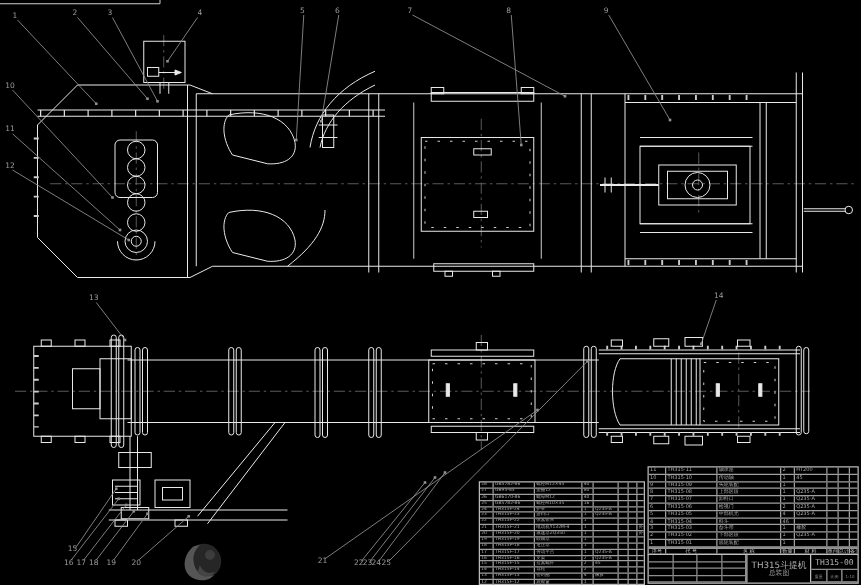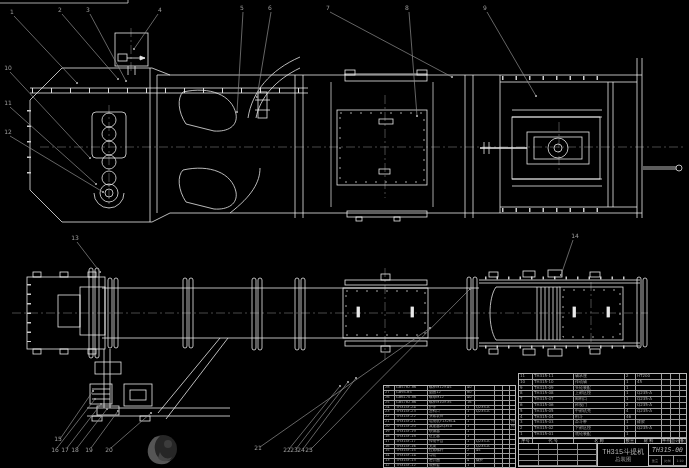--- a/index.html
+++ b/index.html
@@ -21,25 +21,25 @@
   #bom-right .bom-header .bom-row{height:6.6px;border-top:1px solid #c6c6c6;}
   #bom-right .bom-header .bom-cell{font-size:4.2px;color:#bdbdbd;text-align:center;padding-left:0;}
   
   #title-block{position:absolute;left:518px;top:443px;width:169px;height:24px;
                box-sizing:border-box;border:1px solid #c0c0c0;display:flex;background:#000;}
   #sig-grid{width:80px;height:100%;display:grid;grid-template-columns:repeat(4,1fr);
             grid-template-rows:repeat(4,1fr);box-sizing:border-box;border-right:1px solid #c0c0c0;}
   #sig-grid .sig-cell{box-sizing:border-box;border-right:1px solid #8f8f8f;border-bottom:1px solid #8f8f8f;}
   #title-cell{width:51px;height:100%;box-sizing:border-box;border-right:1px solid #c0c0c0;
               display:flex;flex-direction:column;align-items:center;justify-content:center;}
-  #title-main{font-size:7px;color:#b4b4b4;line-height:1.15;white-space:nowrap;font-family:Liberation Mono, monospace;}
+  #title-main{font-size:7px;color:#b4b4b4;line-height:1.15;white-space:nowrap;}
   #title-sub{font-size:5.5px;color:#9d9d9d;line-height:1.1;white-space:nowrap;}
   #dwg-block{flex:1;display:flex;flex-direction:column;}
   #dwg-no{height:12px;display:flex;align-items:center;justify-content:center;color:#b4b4b4;
-          font-size:6.4px;font-family:"DejaVu Sans Mono",monospace;white-space:nowrap;font-style:italic;}
+          font-size:6.4px;font-family:"DejaVu Sans Mono",monospace;white-space:nowrap;}
   #scale-strip .bom-row{grid-template-columns:12px 12px 13px;height:11px;border-top:1px solid #8f8f8f;}
   #scale-strip .bom-cell{font-size:3.2px;color:#8d8d8d;line-height:11px;text-align:center;padding:0;}
 </style>
 </head>
 <body>
 
 <div id="stage">
 
 <svg id="linework" width="689" height="468" viewBox="0 0 689 468" stroke="#e9e9e9" stroke-width="0.8" fill="none">
   <defs>

